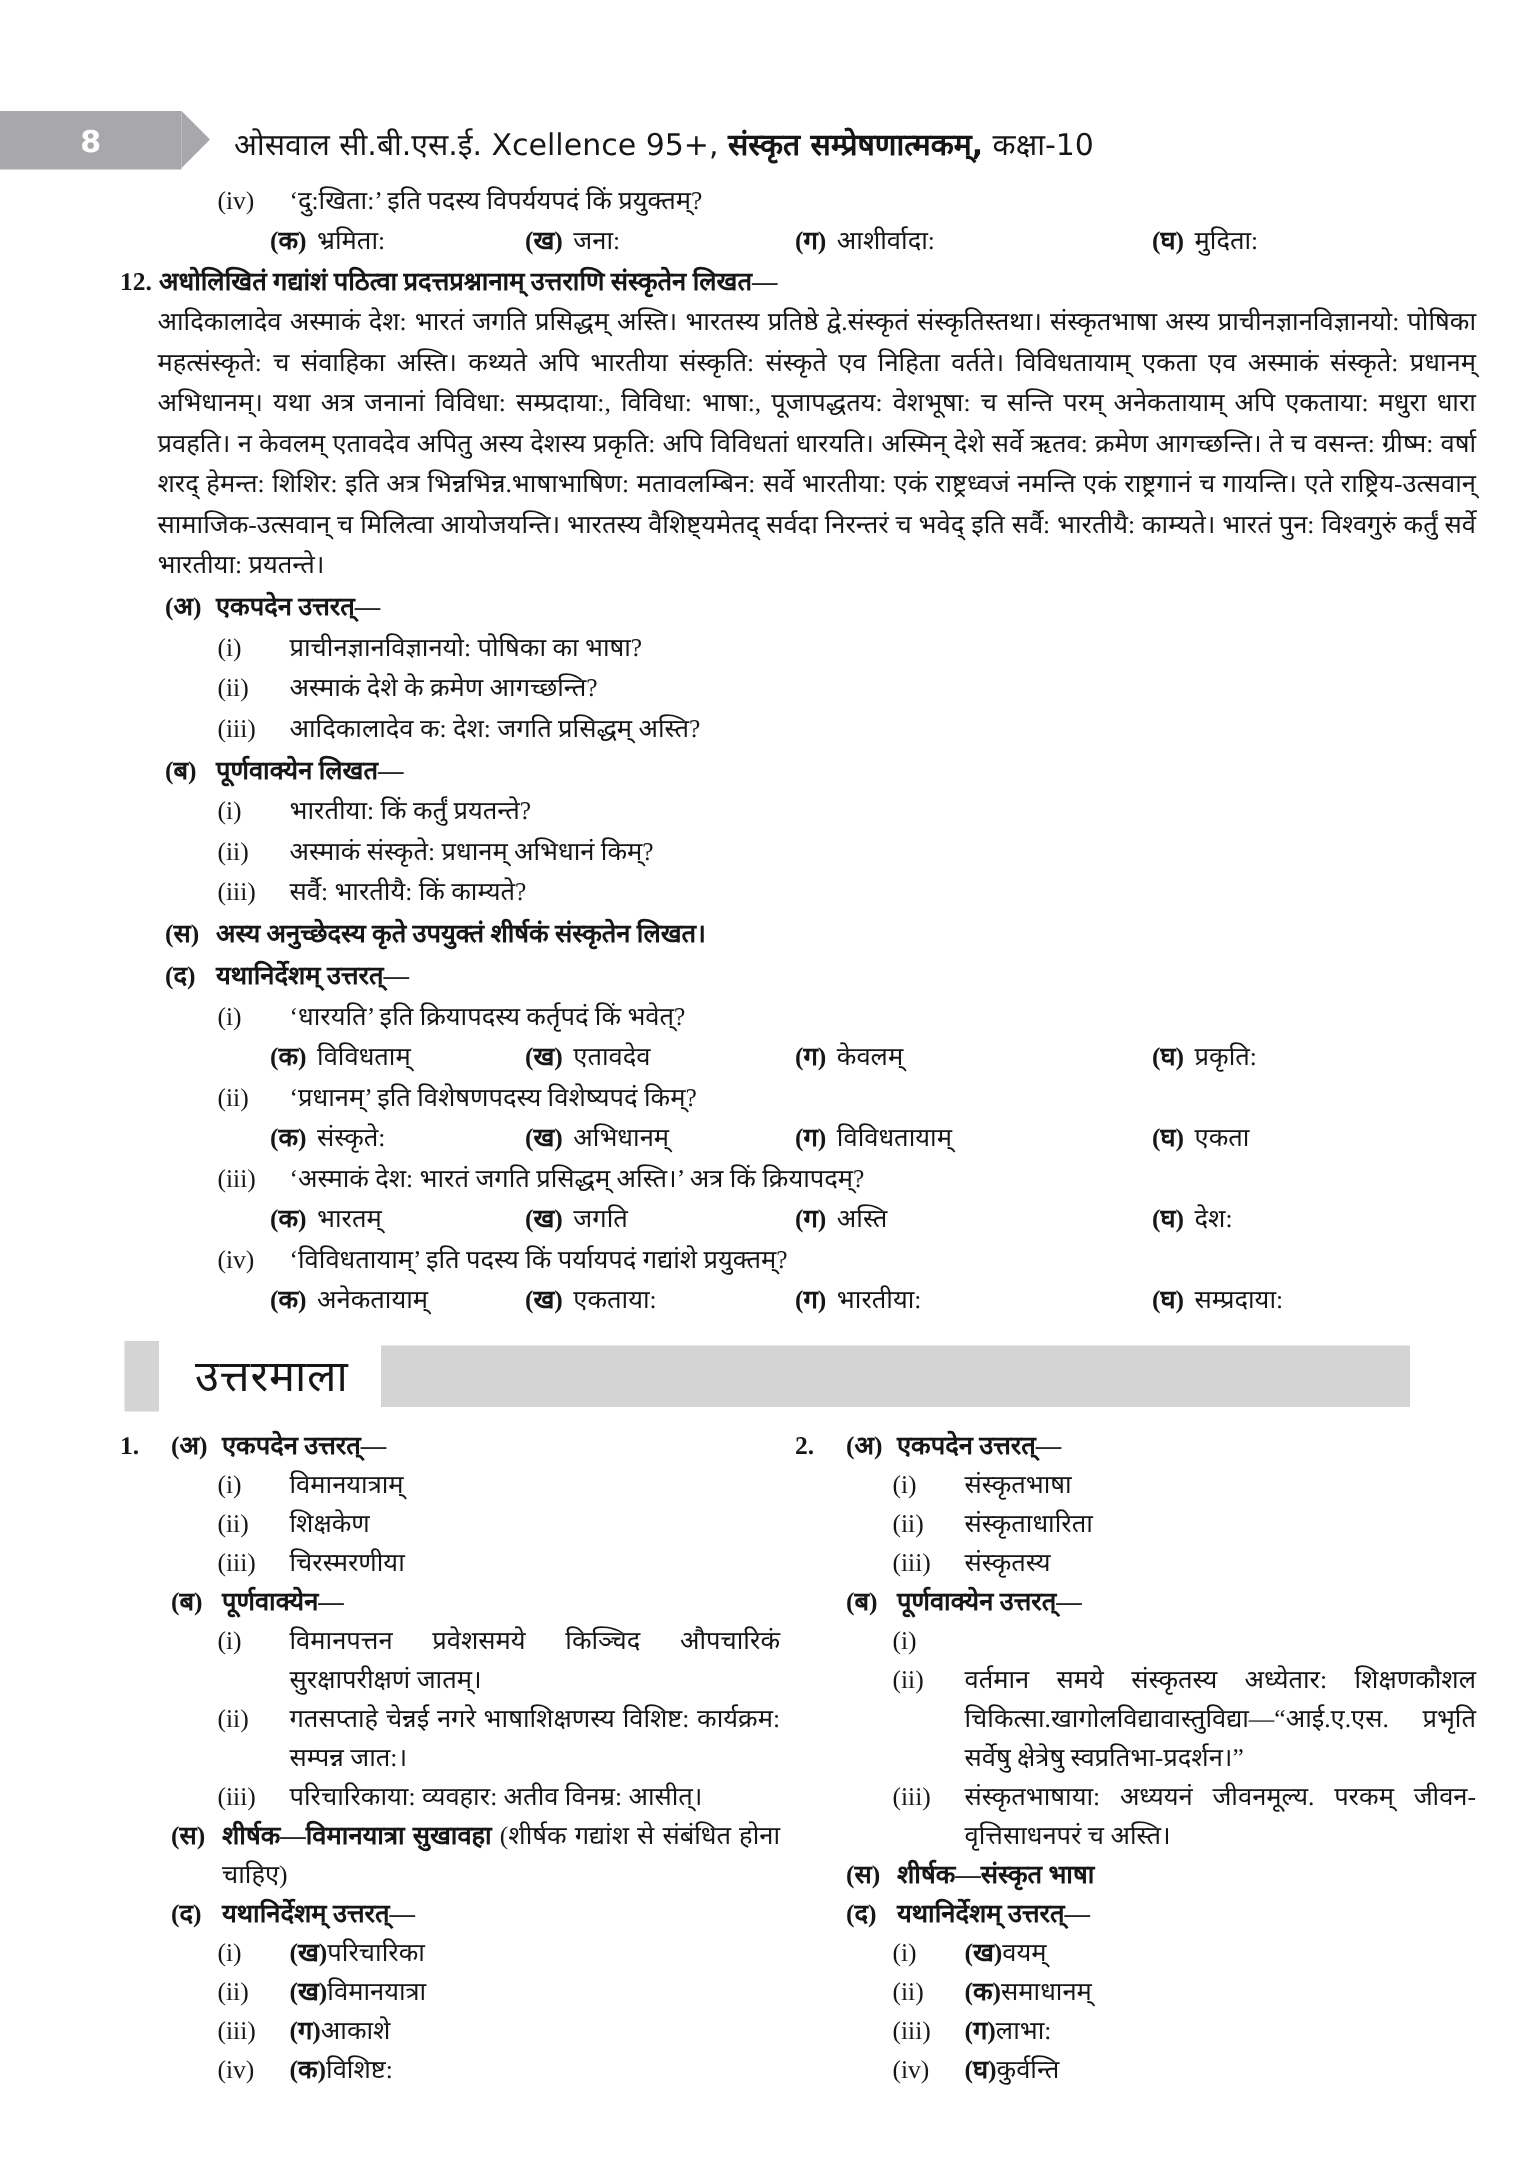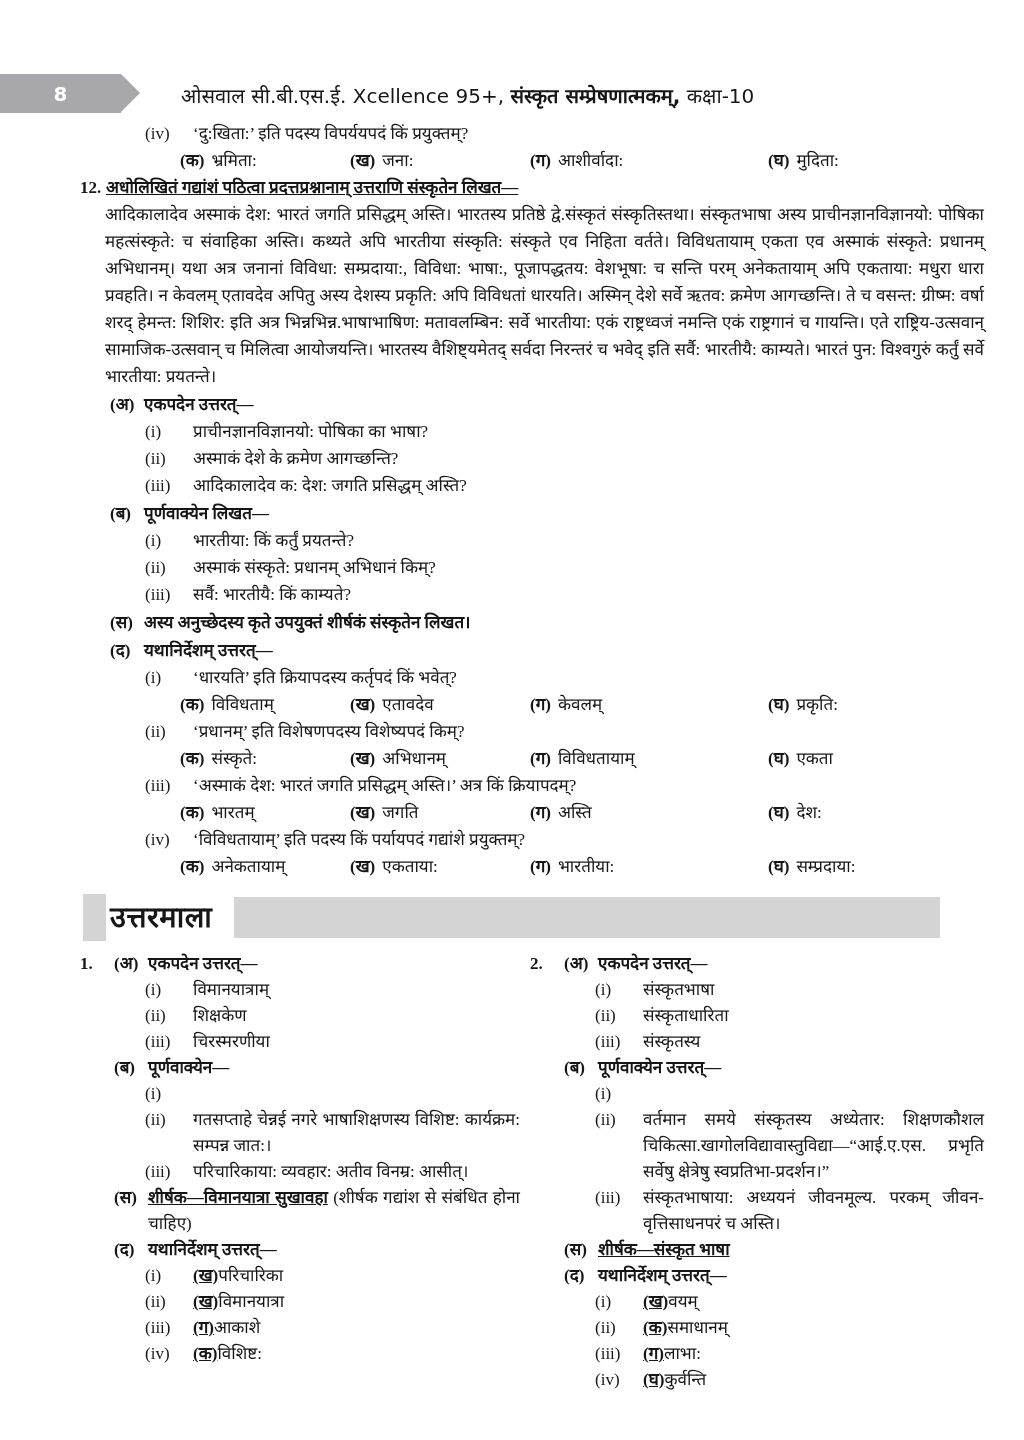--- a/index.html
+++ b/index.html
@@ -9,47 +9,47 @@
   .page { position:relative; width:1024px; height:1440px; background:#fff; overflow:hidden; }
 
   
   .hdr { position:relative; height:120px; }
   .badge { position:absolute; left:0; top:74px; width:121px; height:39px;
            background:#a8a8ac; display:flex; align-items:center; justify-content:center;
            color:#fff; font-family:"DejaVu Sans",sans-serif; font-weight:bold; font-size:20px; }
   .badge::after { content:""; position:absolute; left:121px; top:0; width:0; height:0;
            border-top:19.5px solid transparent; border-bottom:19.5px solid transparent;
            border-left:19px solid #a8a8ac; }
-  .hdr-title { position:absolute; left:181px; top:82px; white-space:nowrap;
+  .hdr-title { position:absolute; left:156px; top:82px; white-space:nowrap;
            font-family:"DejaVu Sans",sans-serif; font-size:20px; font-weight:500; }
   .hdr-title .tb { font-weight:800; }
 
   
   main { padding:0 40px 0 80px; font-size:17px; line-height:27px; }
-  .b { font-weight:bold;text-decoration:underline; }
+  .b { font-weight:bold; }
   .row { display:flex; }
   .qiv { margin-left:65px; }
   .inum { flex:none; width:48px; font-weight:normal; }
   .optrow { display:flex; margin-left:100px; }
   .c { display:flex; }
   .c1 { width:170px; } .c2 { width:180px; } .c3 { width:238px; } .c4 { flex:1; }
   .olet { font-weight:bold; margin-right:7px; flex:none; }
   .q12head { margin-top:0; }
   .qno { flex:none; width:26px; font-weight:bold; }
   .passage { margin-left:25px; text-align:justify; }
   .part { display:flex; margin-left:30px; margin-top:1px; }
   .plabel { flex:none; width:34px; font-weight:bold; }
   .pheading { font-weight:bold; }
   .item { display:flex; margin-left:65px; }
 
   
   .banner { display:flex; align-items:stretch; height:47px; margin:14px 44px 10px 3px; }
   .banner-sq { flex:none; width:23px; background:#d4d4d4; }
-  .banner-title { flex:none; display:flex; align-items:center; padding:0 22px 0 4px;
-           font-family:"DejaVu Sans",sans-serif; font-size:29px; font-weight:700; letter-spacing:.5px; }
+  .banner-title { flex:none; display:flex; align-items:center; padding:0 22px 0 24px;
+           font-family:"DejaVu Sans",sans-serif; font-size:29px; font-weight:400; letter-spacing:.5px; }
   .banner-bar { flex:1; background:#d4d4d4; margin:3px 0; }
 
   
   .answers { display:flex; font-size:17px; line-height:26px; }
   .acol { width:440px; }
   .acol + .acol { width:auto; flex:1; margin-left:10px; }
   .anum { flex:none; width:34px; font-weight:bold; }
   .acol .part { margin-left:34px; margin-top:0; }
   .acol .item { margin-left:65px; }
   .itext { text-align:justify; flex:1; }
@@ -261,20 +261,21 @@
             <span class="inum">(iii)</span>
             <span>चिरस्मरणीया</span>
           </div>
 
         <div class="part">
           <span class="plabel">(ब)</span>
           <span class="pheading">पूर्णवाक्येन—</span>
         </div>
         <div class="item">
             <span class="inum">(i)</span>
+            <span class="itext">विमानपत्तन प्रवेशसमये किञ्चिद औपचारिकं सुरक्षापरीक्षणं जातम्।</span>
           </div>
         <div class="item">
             <span class="inum">(ii)</span>
             <span class="itext">गतसप्ताहे चेन्नई नगरे भाषाशिक्षणस्य विशिष्ट: कार्यक्रम: सम्पन्न जात:।</span>
           </div>
         <div class="item">
             <span class="inum">(iii)</span>
             <span class="itext">परिचारिकाया: व्यवहार: अतीव विनम्र: आसीत्।</span>
           </div>
 

